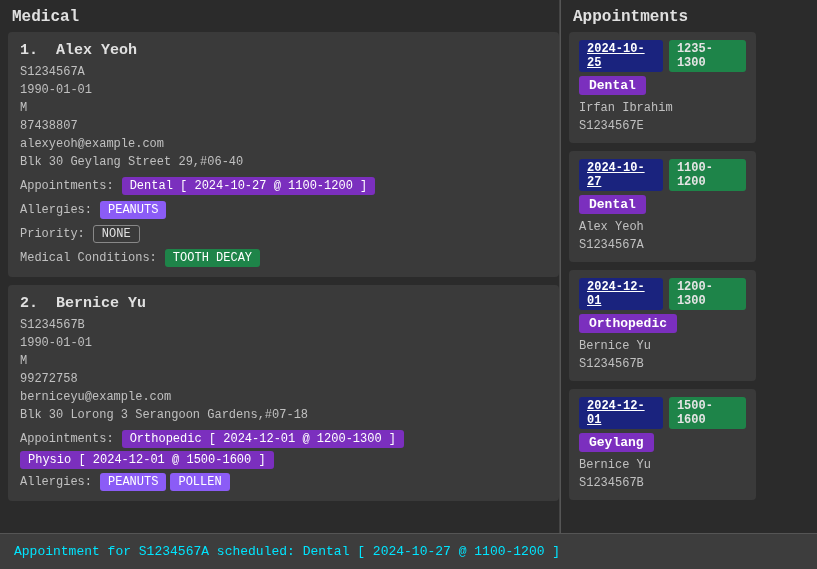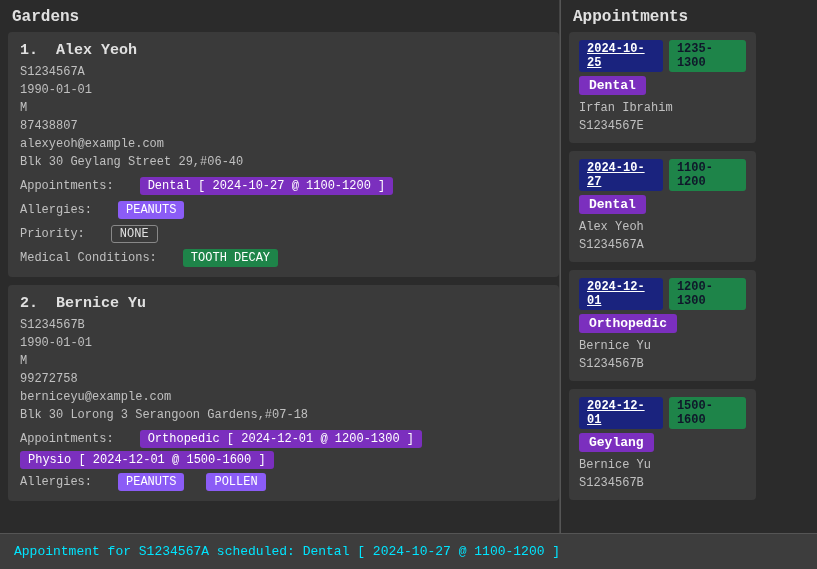--- a/index.html
+++ b/index.html
@@ -61,21 +61,21 @@
       color: #c0c0c0;
       font-size: 12px;
       line-height: 1.5;
     }
 
     .patient-field-row {
       display: flex;
       align-items: center;
       margin-top: 6px;
       flex-wrap: wrap;
-      gap: 22px;
+      gap: 4px;
     }
 
     .field-label {
       color: #c0c0c0;
       font-size: 12px;
       margin-right: 4px;
     }
 
     .tag-dental {
       background: #7b2fbe;
@@ -167,21 +167,21 @@
       color: #fff;
       padding: 2px 8px;
       border-radius: 3px;
       font-size: 12px;
       font-weight: bold;
       text-decoration: underline;
     }
 
     .appt-time-badge {
       background: #1e8449;
-      color: #0f172a;
+      color: #e5e5e5;
       padding: 2px 8px;
       border-radius: 3px;
       font-size: 12px;
       font-weight: bold;
     }
 
     .appt-type-badge {
       background: #7b2fbe;
       color: #fff;
       padding: 2px 10px;
@@ -230,21 +230,21 @@
       background: #555;
       margin: 0;
     }
   </style>
 </head>
 <body>
 
 <div class="main-content">
 
   <div class="patients-panel">
-    <div class="panel-title">Gardens</div>
+    <div class="panel-title">Medical</div>
     <div class="patients-list">
 
       <div class="patient-card">
         <div class="patient-name">
           <span>1.</span>
           &nbsp;<span>Alex Yeoh</span>
         </div>
         <div class="patient-info-line">S1234567A</div>
         <div class="patient-info-line">1990-01-01</div>
         <div class="patient-info-line">M</div>

